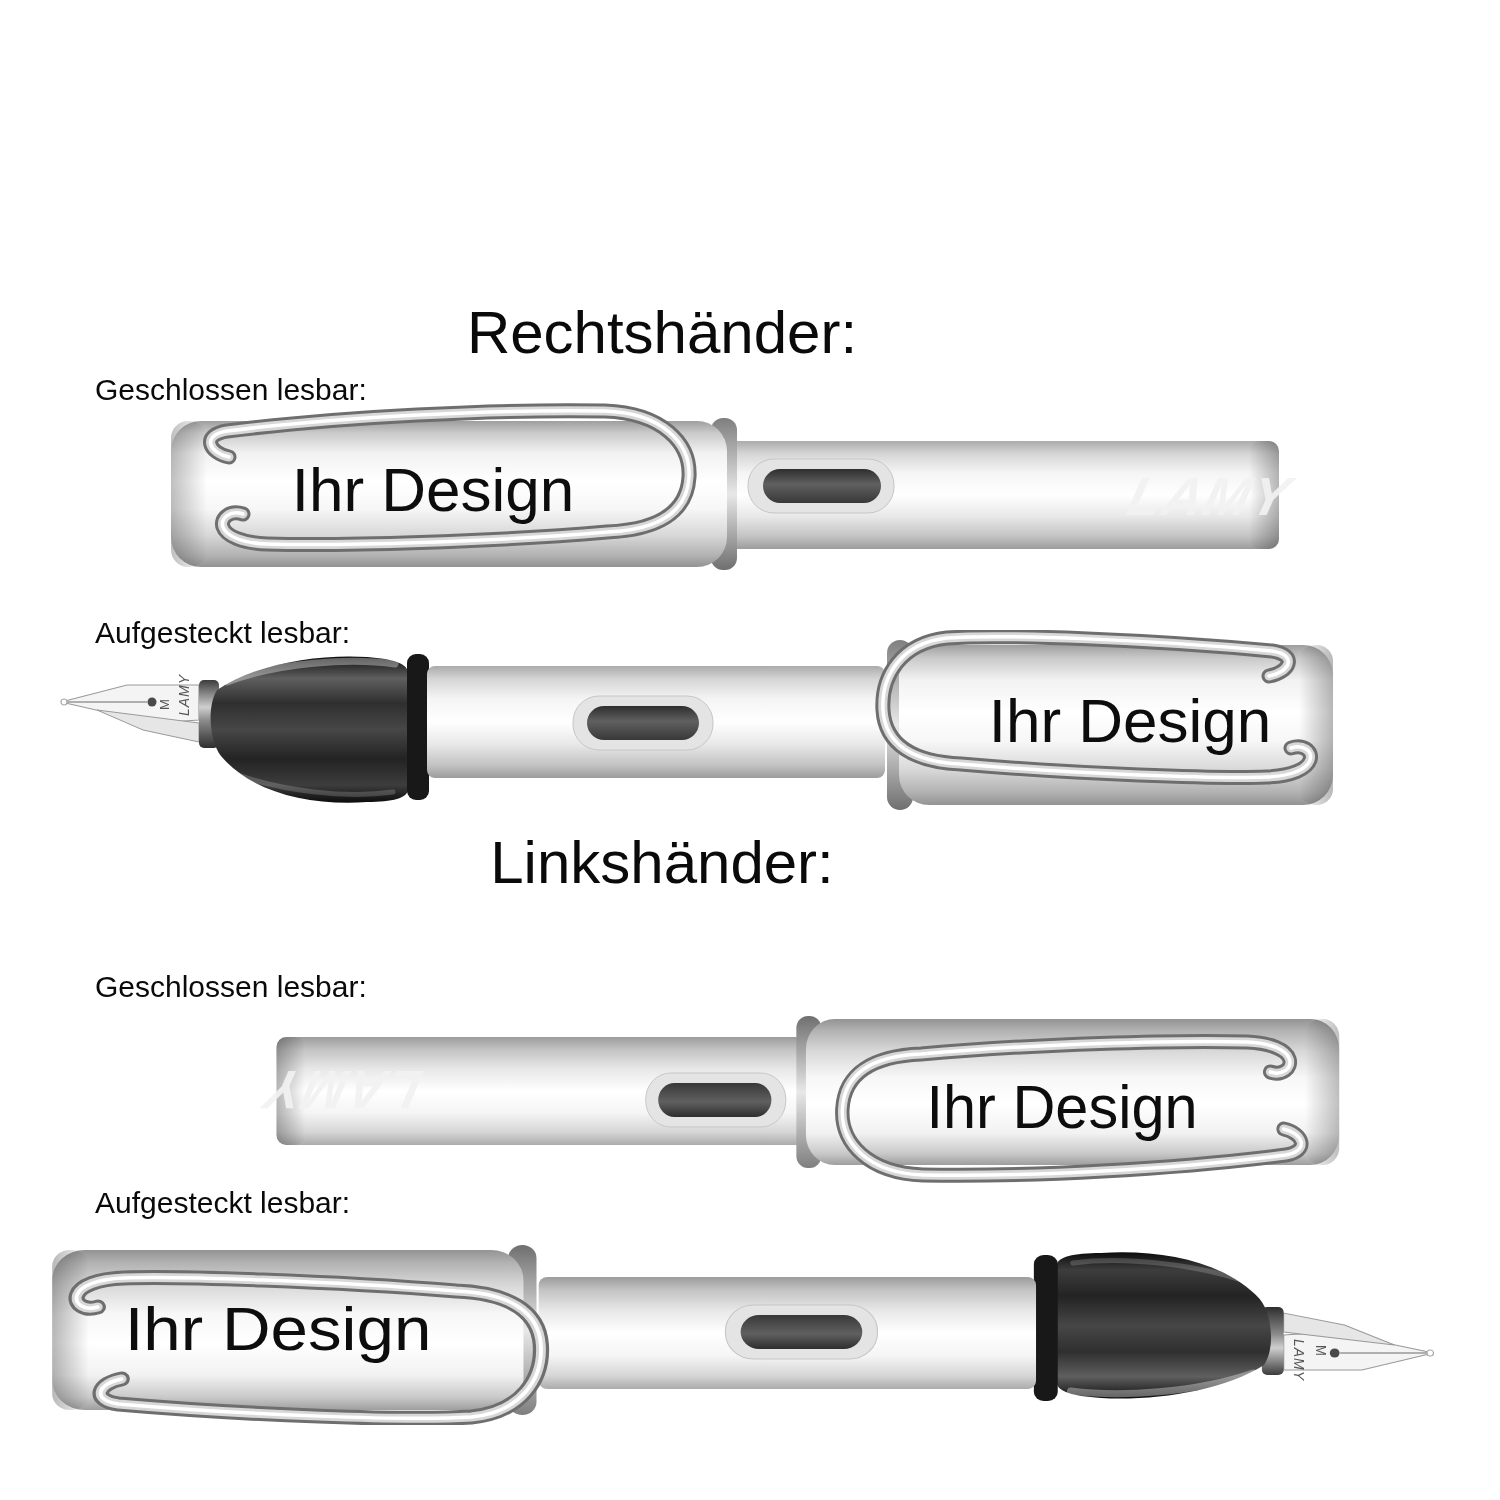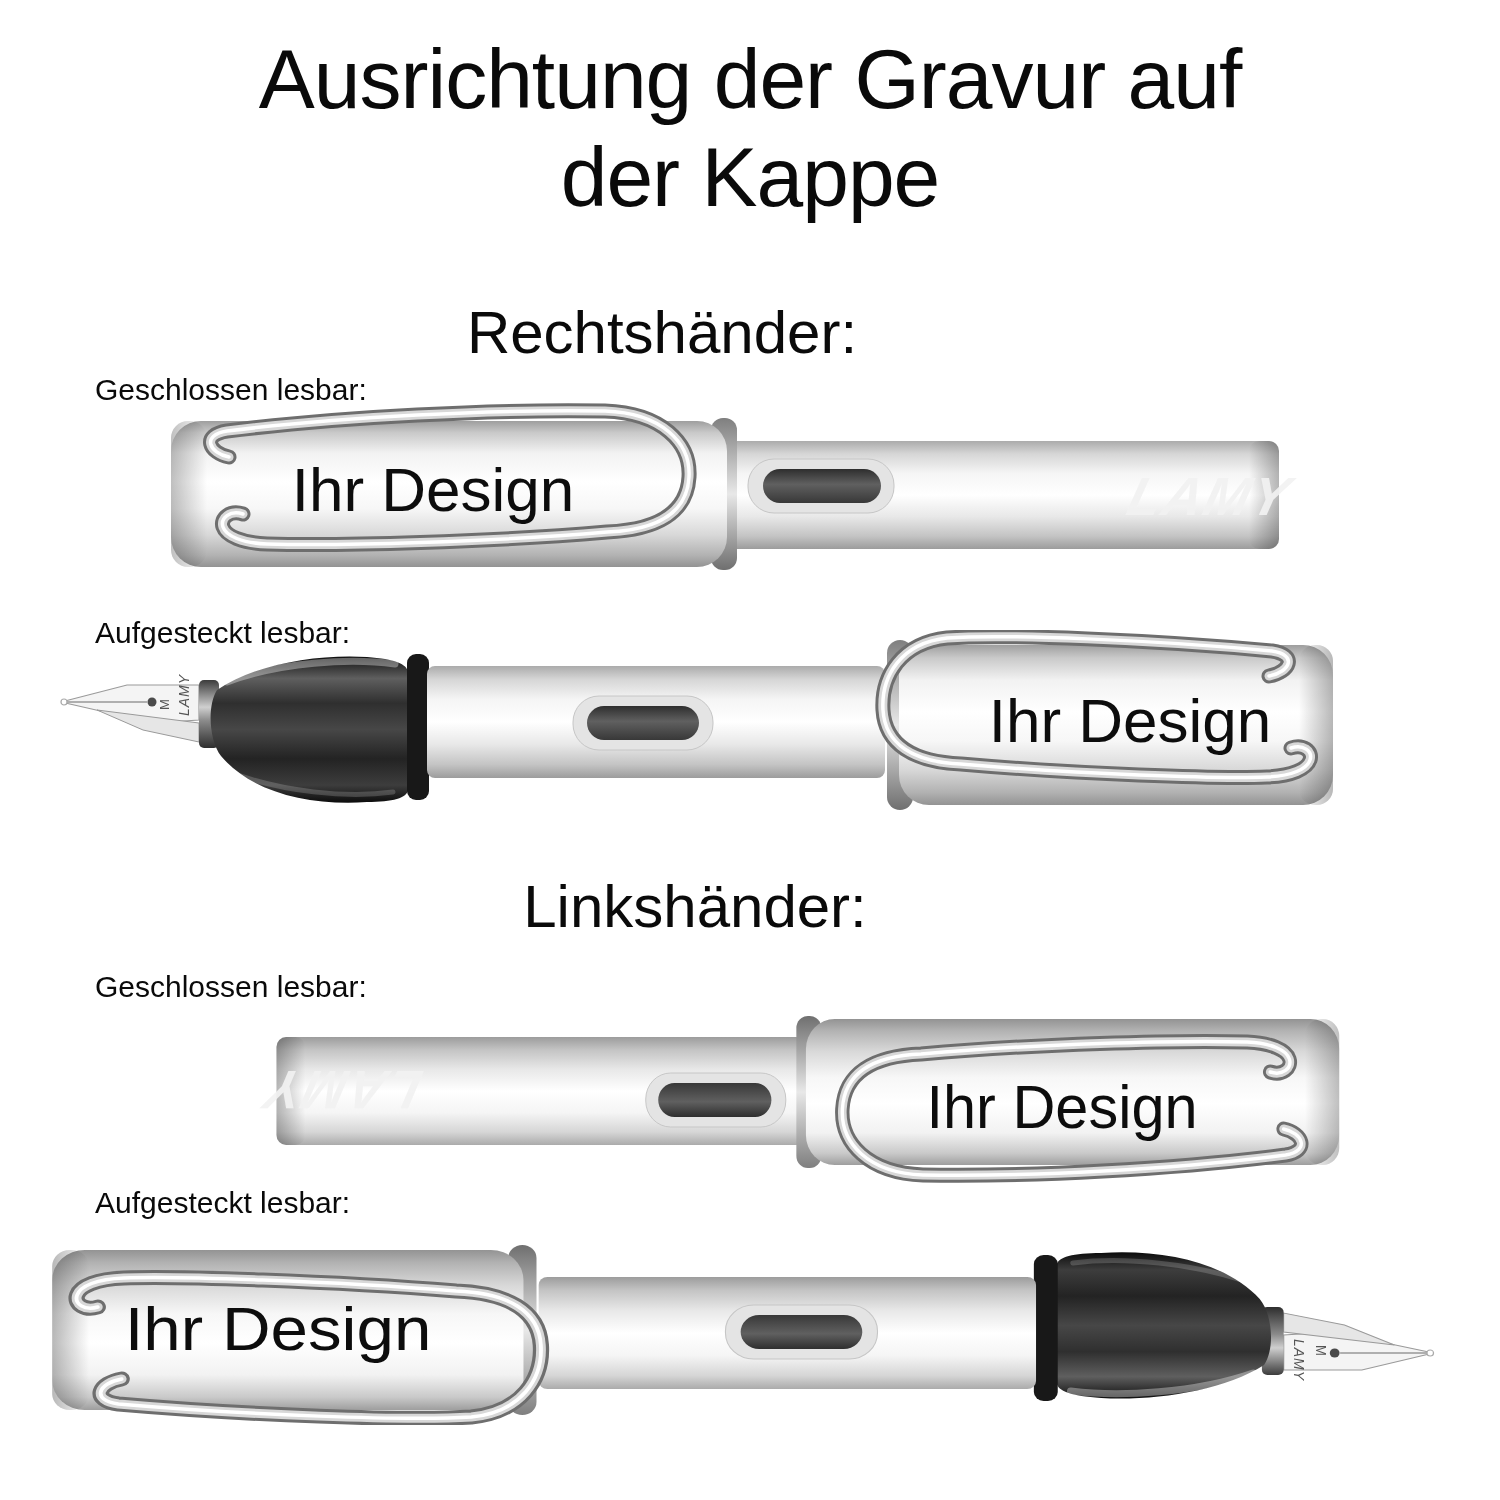--- a/index.html
+++ b/index.html
@@ -88,22 +88,21 @@
       <stop offset="1" stop-color="#000000" stop-opacity=".28"></stop>
     </linearGradient>
     <linearGradient id="gEndL" x1="1" y1="0" x2="0" y2="0">
       <stop offset="0" stop-color="#000000" stop-opacity="0"></stop>
       <stop offset="1" stop-color="#000000" stop-opacity=".25"></stop>
     </linearGradient>
   </defs>
 </svg>
 
 <div class="abs title">
-  <span>Ausrichtung der Gravur auf</span><br>
-  <span>der Kappe</span>
+  <br>
 </div>
 
 <div class="abs section-heading" style="top:298px;">Rechtshänder:</div>
 <div class="abs row-label" style="top:361px;">Geschlossen lesbar:</div>
 
 <svg class="abs" style="left:165px;top:393px;" width="1225" height="185" viewBox="0 0 1225 185">
   <g>
     <rect x="562" y="48" width="552" height="108" rx="10" fill="url(#gBarrel)"></rect>
     <rect x="1084" y="48" width="30" height="108" rx="10" fill="url(#gEnd)"></rect>
     <text class="brandlogo" transform="translate(1040 122) skewX(-14)" text-anchor="middle">LAMY</text>
@@ -147,21 +146,21 @@
     <rect x="1244" y="15" width="34" height="160" rx="16" fill="url(#gEnd)"></rect>
     <g>
       <path class="wire1" d="M 1214,46 C 1235,42 1243,25 1217,21 C 1100,10 950,4 892,8 C 846,13 826,46 828,80 C 830,114 858,132 906,134 C 1020,144 1165,149 1212,147 C 1237,146 1252,139 1255,130 C 1258,121 1248,114 1236,118"></path>
       <path class="wire2" d="M 1214,46 C 1235,42 1243,25 1217,21 C 1100,10 950,4 892,8 C 846,13 826,46 828,80 C 830,114 858,132 906,134 C 1020,144 1165,149 1212,147 C 1237,146 1252,139 1255,130 C 1258,121 1248,114 1236,118"></path>
       <path class="wire3" d="M 1214,46 C 1235,42 1243,25 1217,21 C 1100,10 950,4 892,8 C 846,13 826,46 828,80 C 830,114 858,132 906,134 C 1020,144 1165,149 1212,147 C 1237,146 1252,139 1255,130 C 1258,121 1248,114 1236,118"></path>
     </g>
     <text class="engraving" x="1075" y="112" text-anchor="middle">Ihr Design</text>
   </g>
 </svg>
 
-<div class="abs section-heading" style="top:872px;padding-left:33px;">Linkshänder:</div>
+<div class="abs section-heading" style="top:828px;">Linkshänder:</div>
 <div class="abs row-label" style="top:958px;">Geschlossen lesbar:</div>
 
 <svg class="abs" style="left:170px;top:1008px;" width="1175" height="185" viewBox="0 0 1225 185" preserveAspectRatio="none">
   <g transform="rotate(180 612.5 92.5)">
     <rect x="562" y="48" width="552" height="108" rx="10" fill="url(#gBarrel)"></rect>
     <rect x="1084" y="48" width="30" height="108" rx="10" fill="url(#gEnd)"></rect>
     <text class="brandlogo" transform="translate(1040 122) skewX(-14)" text-anchor="middle">LAMY</text>
     <rect x="583" y="66" width="146" height="54" rx="26" class="winOuter"></rect>
     <rect x="598" y="76" width="118" height="34" rx="17" fill="url(#gWin)"></rect>
     <rect x="546" y="25" width="26" height="152" rx="12" fill="url(#gLip)"></rect>

